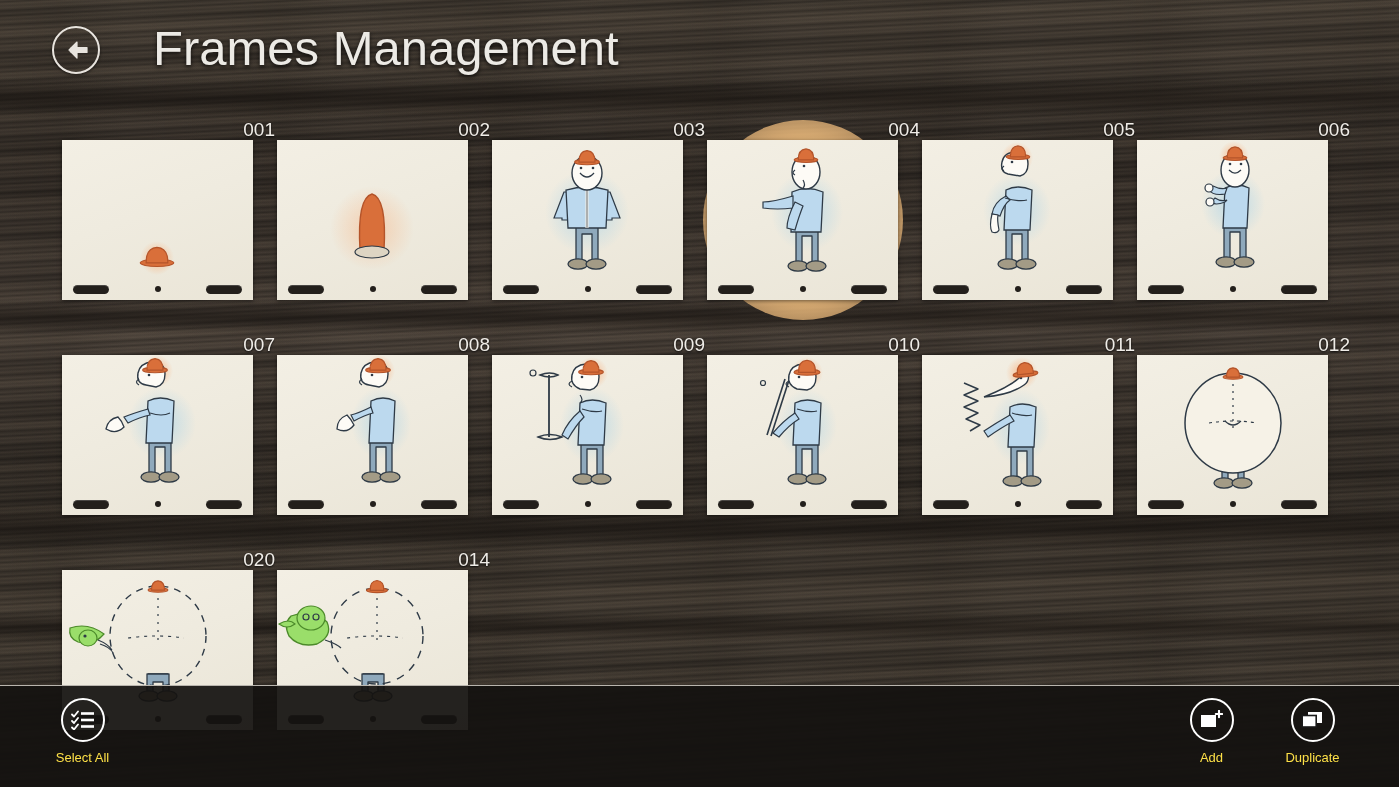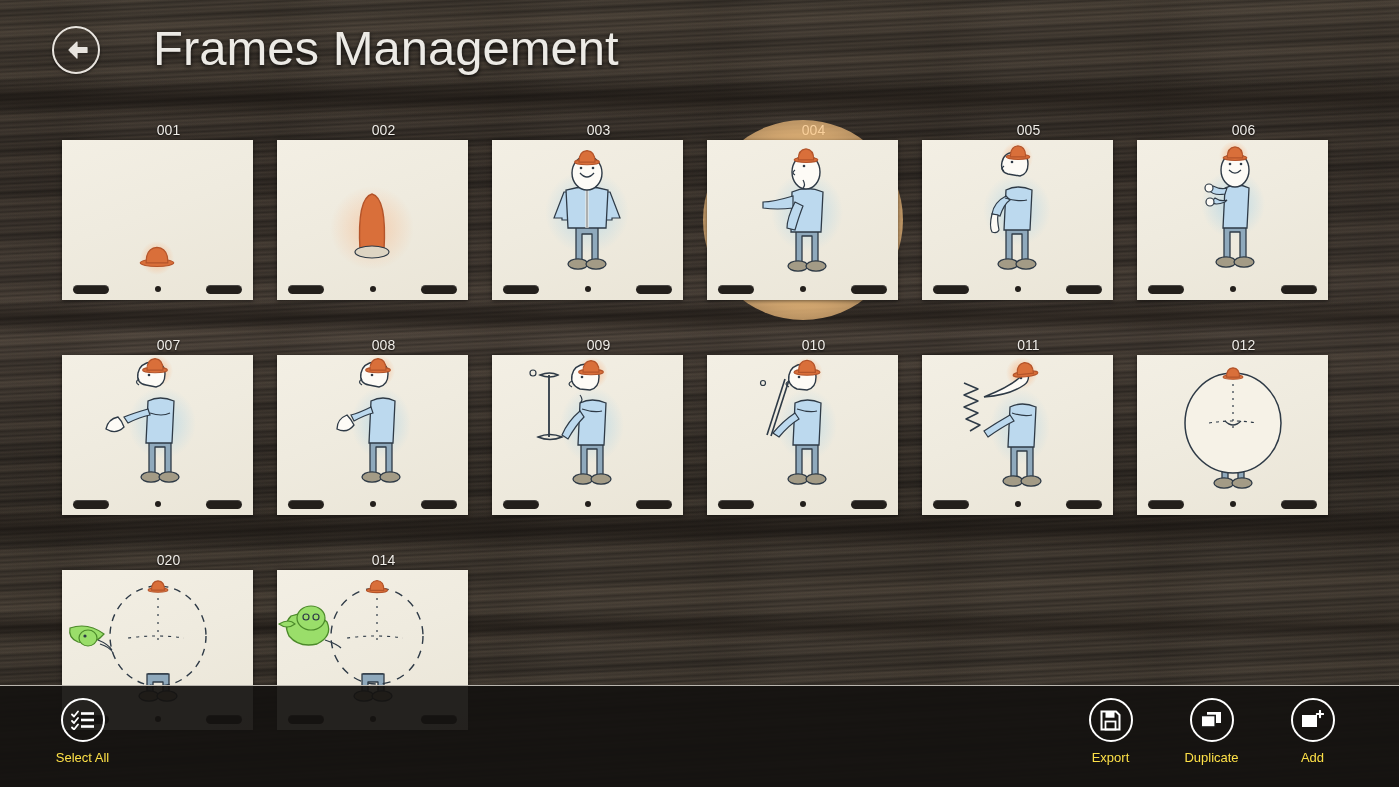--- a/index.html
+++ b/index.html
@@ -99,23 +99,23 @@
     display: flex;
     flex-wrap: wrap;
     z-index: 3;
   }
   .cell {
     width: 215px;
     margin-bottom: 35px;
     position: relative;
   }
   .frame-label {
-    text-align: center;
+    text-align: right;
     color: #efece7;
-    font-size: 14px;
+    font-size: 19px;
     line-height: 20px;
     padding-right: 2px;
     height: 20px;
     text-shadow: 0 1px 2px rgba(0,0,0,0.8);
   }
   .frame-wrap {
     position: relative;
     width: 191px;
     height: 160px;
   }
@@ -787,48 +787,38 @@
             <rect x="10" y="15.2" width="13" height="2.6" fill="#fff"></rect>
           </svg>
         </div>
         <div class="cmd-label">Select All</div>
       </div>
 
     </div>
 
     <div class="appbar-right">
 
+
+
       <div class="cmd">
         <div class="cmd-circle">
-          <svg width="21" height="21" viewBox="0 0 21 21">
-            <path d="M1.5 1.5 H16 L19.5 5 V19.5 H1.5 Z" fill="none" stroke="#fff" stroke-width="2"></path>
-            <rect x="5.5" y="1.5" width="9" height="6.2" fill="#fff"></rect>
-            <rect x="5.5" y="11.5" width="10" height="8" fill="none" stroke="#fff" stroke-width="1.8"></rect>
+          <svg width="23" height="20" viewBox="0 0 23 20">
+            <rect x="1" y="5" width="15" height="12" fill="#fff"></rect>
+            <path d="M19 0.8 V7.2 M15.8 4 H22.2" stroke="#fff" stroke-width="2.1" stroke-linecap="round"></path>
           </svg>
         </div>
-        <div class="cmd-label">Export</div>
-      </div>
-
+        <div class="cmd-label">Add</div>
+      </div>
 
       <div class="cmd">
         <div class="cmd-circle">
           <svg width="23" height="20" viewBox="0 0 23 20">
             <rect x="7" y="2" width="14" height="11" fill="#fff"></rect>
             <rect x="1.2" y="5.5" width="14" height="11.5" fill="#fff" stroke="#1a1a1a" stroke-width="1.6"></rect>
           </svg>
         </div>
         <div class="cmd-label">Duplicate</div>
       </div>
 
-      <div class="cmd">
-        <div class="cmd-circle">
-          <svg width="23" height="20" viewBox="0 0 23 20">
-            <rect x="1" y="5" width="15" height="12" fill="#fff"></rect>
-            <path d="M19 0.8 V7.2 M15.8 4 H22.2" stroke="#fff" stroke-width="2.1" stroke-linecap="round"></path>
-          </svg>
-        </div>
-        <div class="cmd-label">Add</div>
-      </div>
-
     </div>
   </div>
 
 </div>
 
 </body></html>

